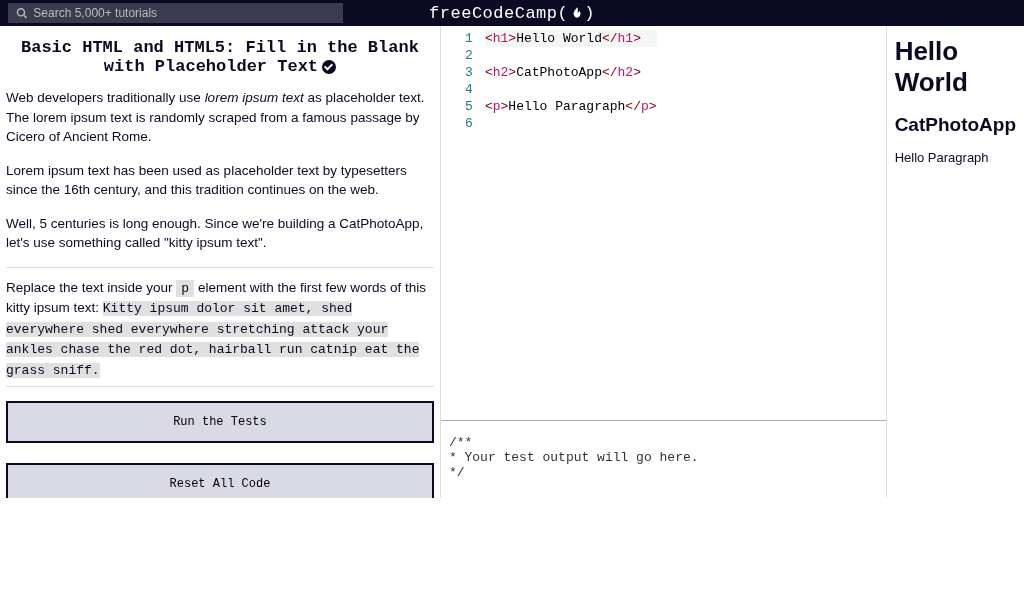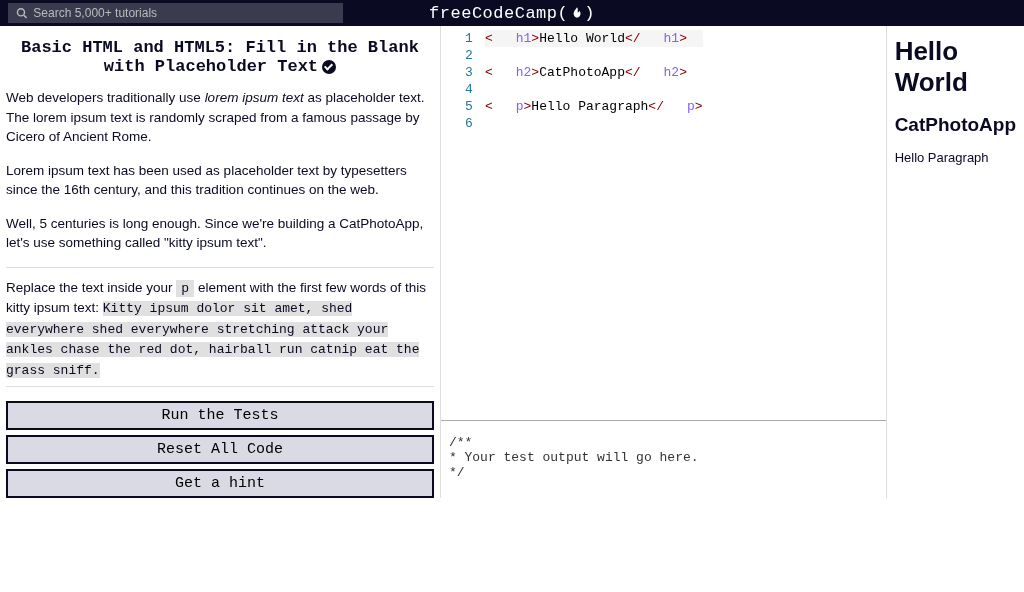--- a/index.html
+++ b/index.html
@@ -25,31 +25,31 @@
 .title-check { display: inline-block; width: 14px; height: 14px; background: #0a0a23; border-radius: 50%; vertical-align: middle; margin-left: 4px; position: relative; }
 .title-check::after { content: ""; position: absolute; left: 4px; top: 2px; width: 3px; height: 6px; border: solid #fff; border-width: 0 2px 2px 0; transform: rotate(45deg); }
 .desc p { margin: 0 0 14px 0; line-height: 1.45; font-size: 13.5px; }
 .desc p em { font-style: italic; }
 hr.div { border: none; border-top: 1px solid #ddd; margin: 6px 0 10px 0; }
 .instr { line-height: 1.5; font-size: 13.5px; }
 code.inline { font-family: "Courier New", monospace; background: #e0e0e0; padding: 1px 5px; font-size: 13px; }
 code.block { font-family: "Courier New", monospace; background: #e0e0e0; font-size: 13px; }
 
 .btns { margin-top: 14px; }
-.btns button { display: block; width: 100%; background: #d9dae3; border: 2px solid #0a0a23; font-family: "Courier New", monospace; font-size: 15px; padding: 4px 0; margin-bottom: 5px; cursor: pointer; }
+.btns button { display: block; width: 100%; background: #d9dae3; border: 2px solid #0a0a23; font-family: "Courier New", monospace; font-size: 12px; padding: 12px 0; margin-bottom: 20px; cursor: pointer; }
 
 
 .editor { flex: 1; font-family: "Courier New", monospace; font-size: 13px; display: flex; }
 .gutter { background: #fff; color: #237893; text-align: right; padding: 4px 12px 0 0; width: 44px; user-select: none; }
 .gutter div { height: 17px; line-height: 17px; }
 .code { padding-top: 4px; }
 .code .line { height: 17px; line-height: 17px; white-space: pre; }
 .code .hl { background: #f5f5f5; }
 .tag-angle { color: #800000; }
-.tag-name { color: #8b5cf6; margin-left: 23px; }
+.tag-name { color: #be185d; }
 .txt { color: #000; }
 
 .output-pane { border-top: 1px solid #aaa; height: 78px; font-family: "Courier New", monospace; font-size: 13px; padding: 14px 8px; color: #333; white-space: pre-line; }
 
 
 .col-right h1 { font-size: 26px; font-weight: bold; margin-bottom: 16px; }
 .col-right h2 { font-size: 19px; font-weight: bold; margin-bottom: 14px; }
 .col-right p { font-size: 13px; }
 </style>
 </head>

